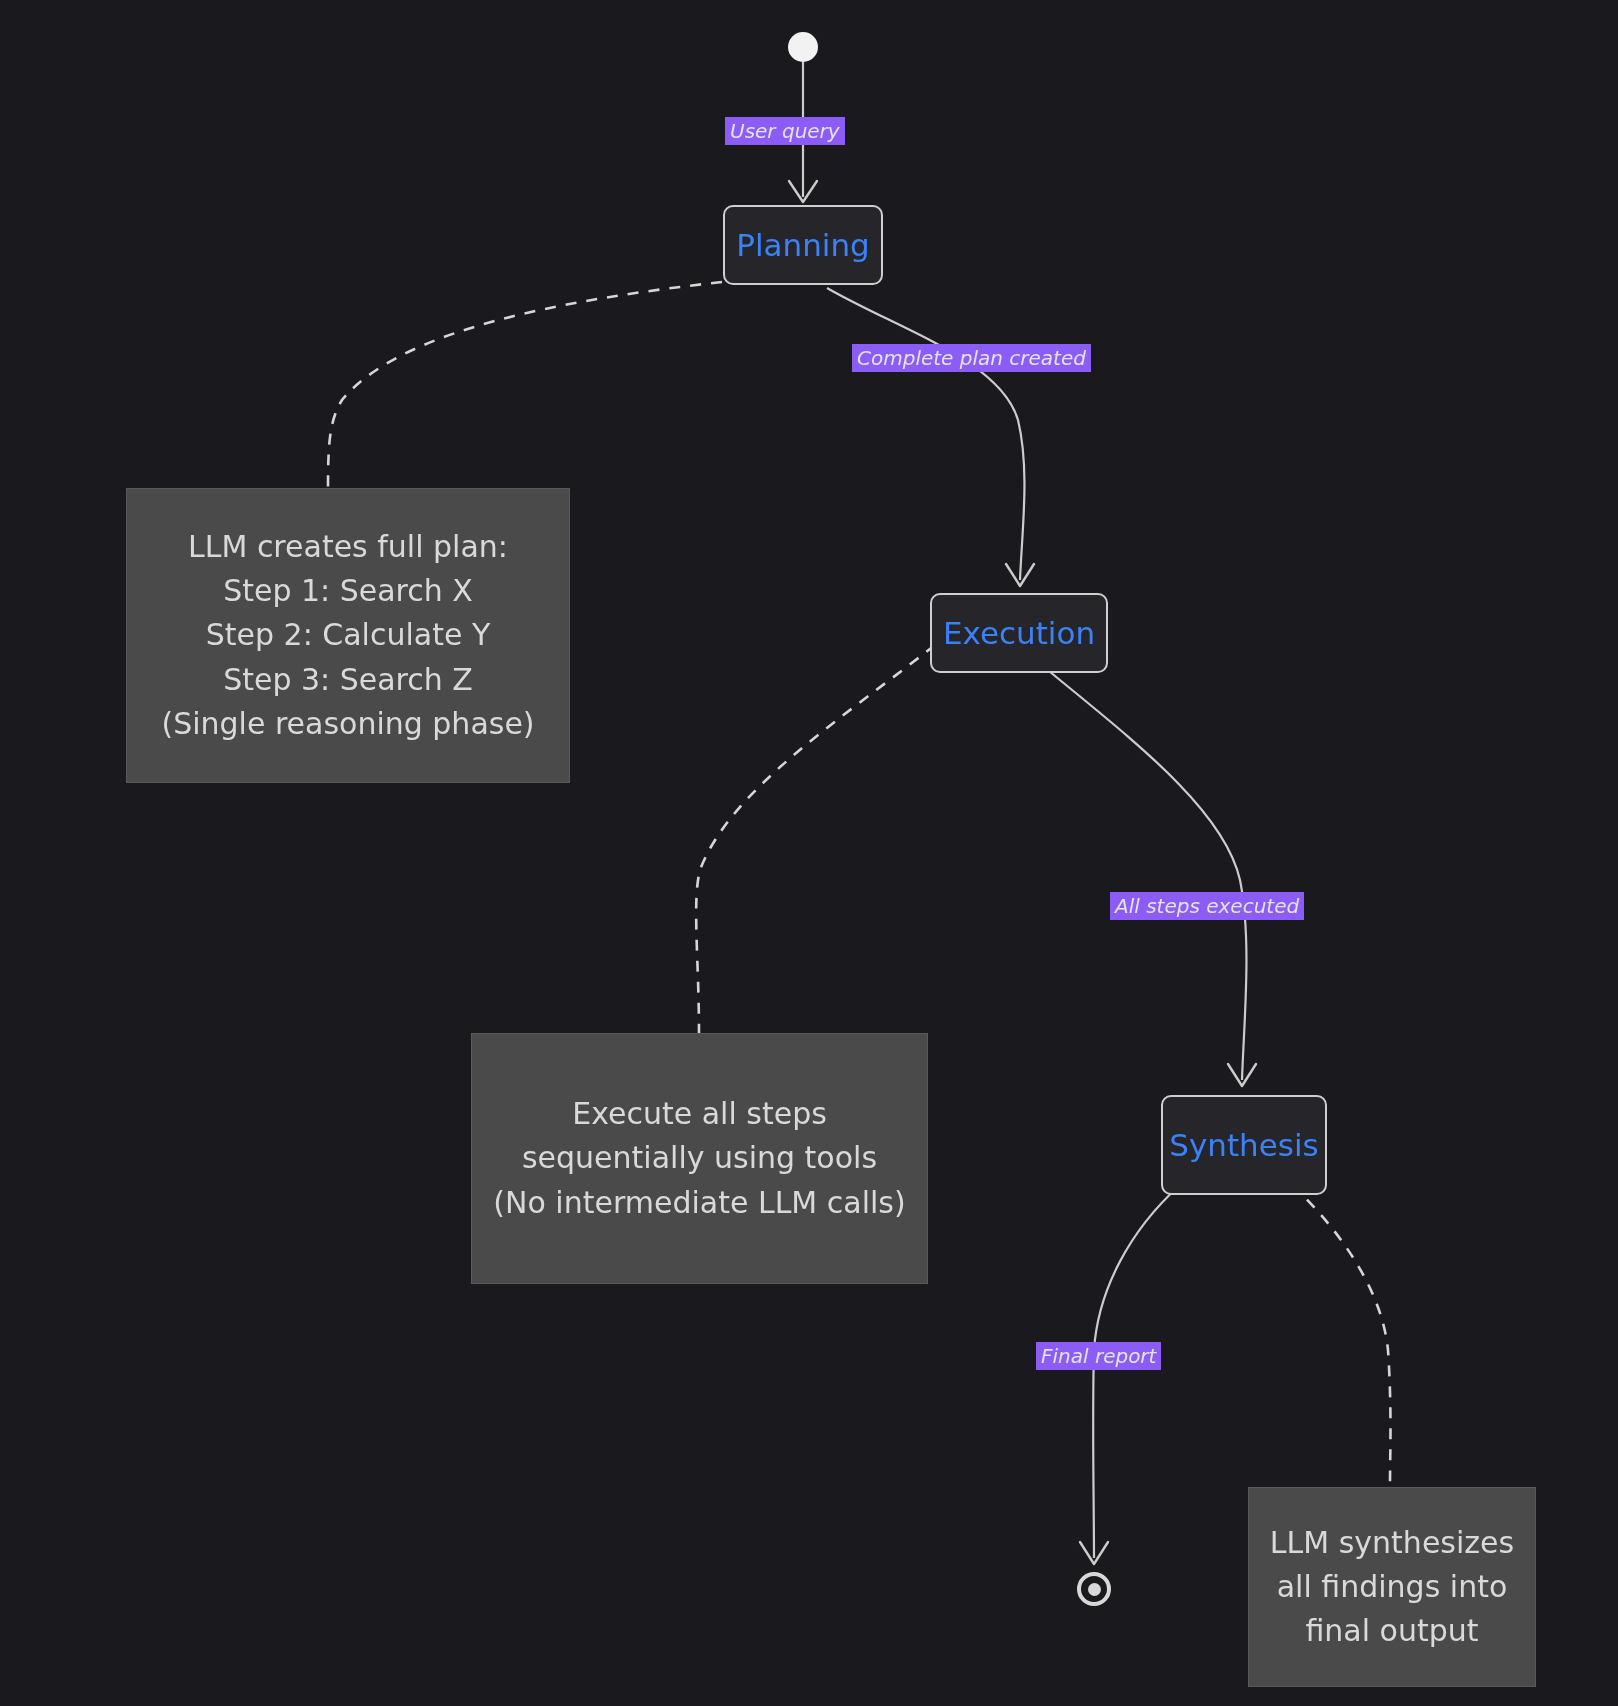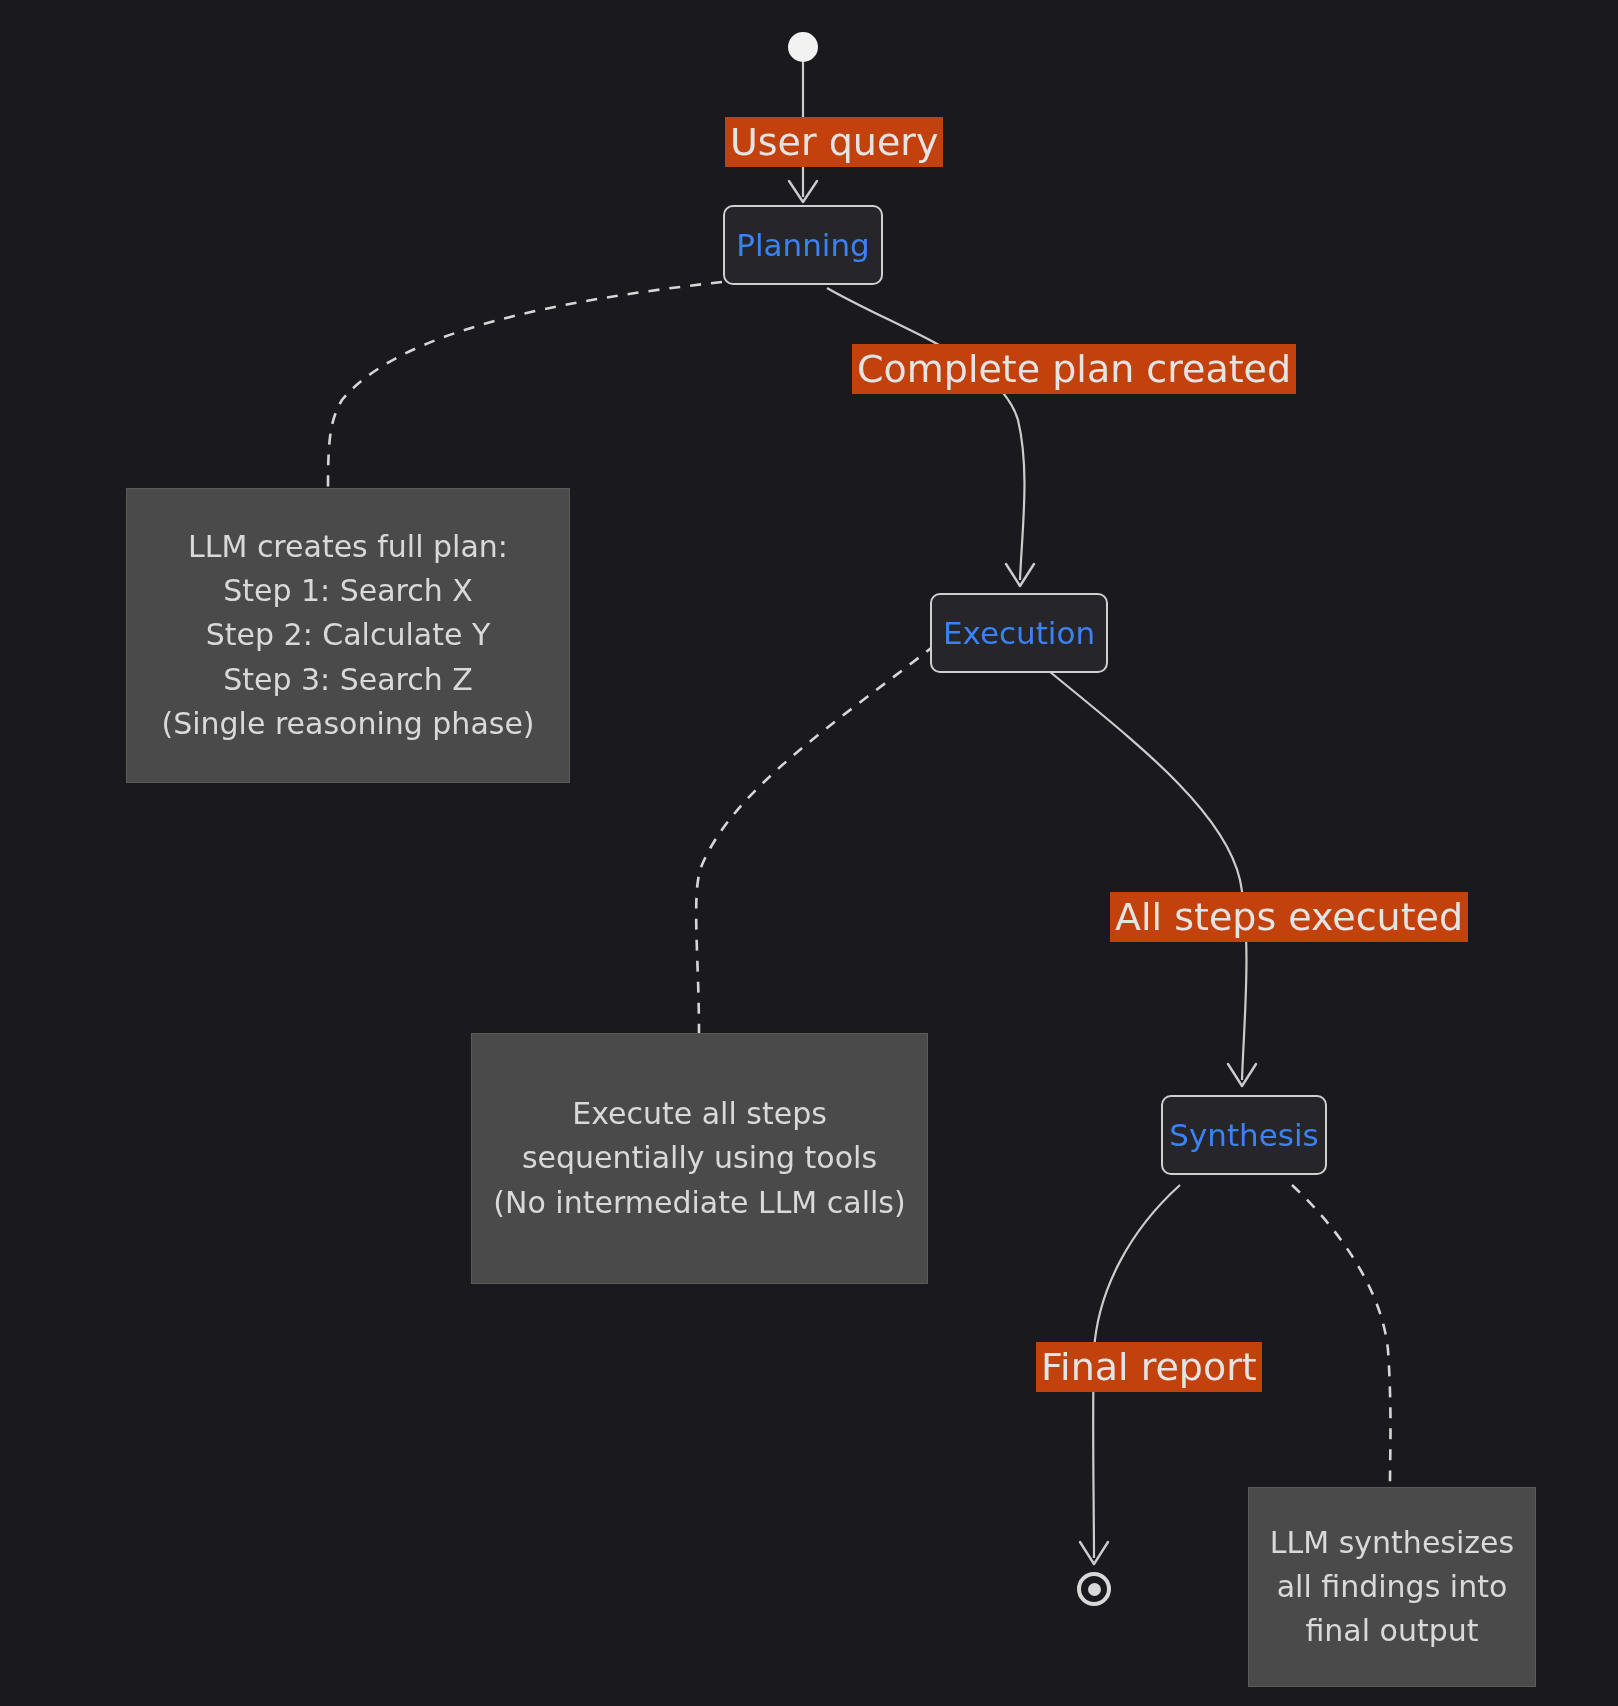--- a/index.html
+++ b/index.html
@@ -83,26 +83,27 @@
   .end-node .end-dot {
     width: 13px;
     height: 13px;
     border-radius: 50%;
     background: #d8d8d8;
   }
 
   
   .edge-label {
     position: absolute;
-    background: #c2410c;
+    background: #8b5cf6;
     color: #e4e4e4;
-    font-size: 38px;
+    font-size: 20px;
     line-height: 1.22;
     padding: 2px 5px;
     white-space: nowrap;
+    font-style: italic;
   }
 
   
   .note-box {
     position: absolute;
     box-sizing: border-box;
     background: #4a4a4a;
     border: 1px solid #5a5a5a;
     color: #d9d9d9;
     font-size: 30px;
@@ -145,21 +146,21 @@
   <div class="start-node" style="left:788px; top:32px;"></div>
 
   <div class="state-node" style="left:723px; top:205px; width:160px; height:80px;">
     <span>Planning</span>
   </div>
 
   <div class="state-node" style="left:930px; top:593px; width:178px; height:80px;">
     <span>Execution</span>
   </div>
 
-  <div class="state-node" style="left:1161px; top:1095px; width:166px; height:80px;">
+  <div class="state-node" style="left:1161px; top:1095px; width:166px; height:100px;">
     <span>Synthesis</span>
   </div>
 
   <div class="end-node" style="left:1077px; top:1572px;">
     <span class="end-dot"></span>
   </div>
 
   <div class="edge-label" style="left:725px; top:117px;">User query</div>
 
   <div class="edge-label" style="left:852px; top:344px;">Complete plan created</div>

